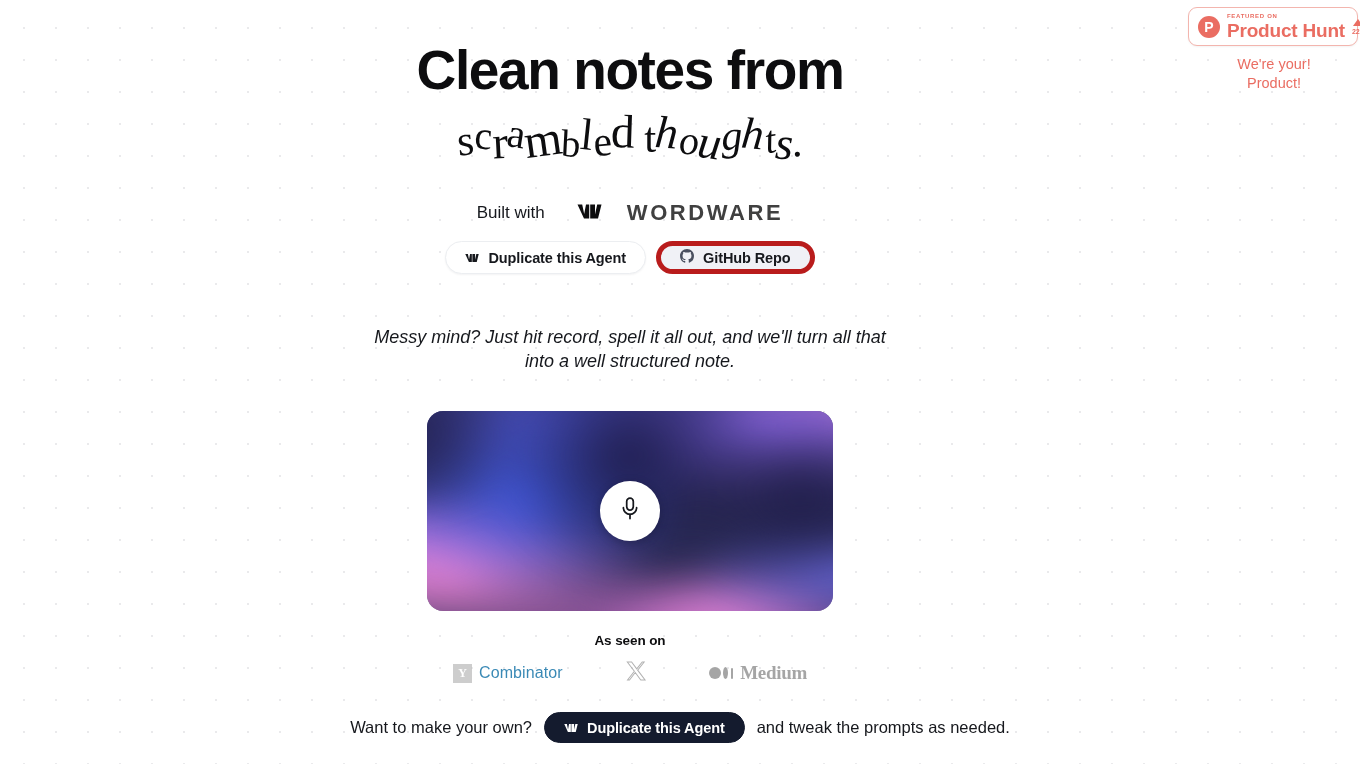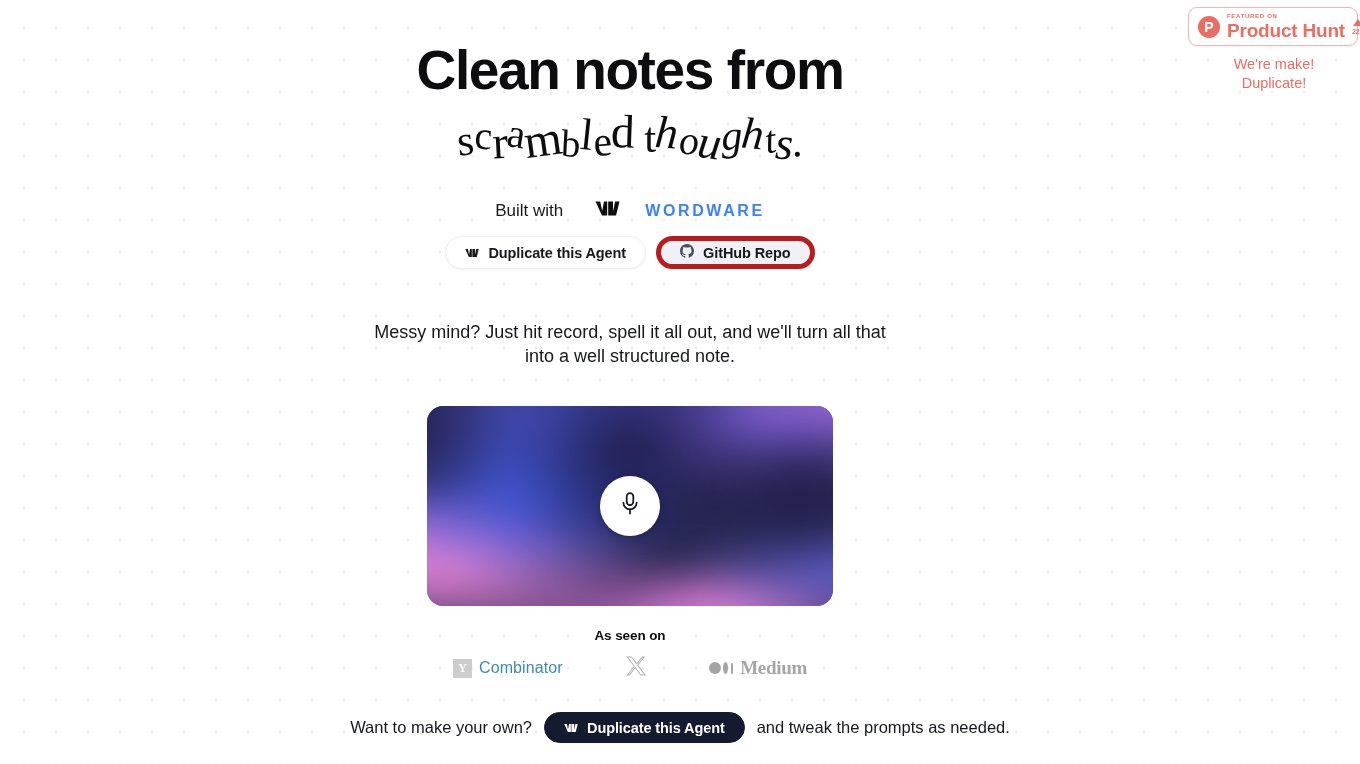--- a/index.html
+++ b/index.html
@@ -137,24 +137,24 @@
   
   #builtwith {
     margin-top: 38px;
     display: flex;
     align-items: center;
     gap: 32px;
   }
   #builtwith-label { font-size: 17px; color: #16181d; }
   .ww-logo { display: flex; align-items: center; gap: 9px; }
   .ww-name {
-    font-size: 16px;
+    font-size: 22px;
     font-weight: bold;
     letter-spacing: 2.6px;
-    color: #3b82f6;
+    color: #404040;
     margin-left: 16px;
   }
 
   
   #hero-buttons {
     margin-top: 15px;
     display: flex;
     gap: 10px;
   }
   .pill {
@@ -188,20 +188,21 @@
   }
 
   
   #subtitle {
     margin-top: 51px;
     font-size: 18px;
     line-height: 24px;
     text-align: center;
     color: #16181d;
     max-width: 520px;
+    font-style: italic;
   }
 
   
   #recorder-card {
     margin-top: 38px;
     position: relative;
     width: 406px;
     height: 200px;
     border-radius: 16px;
     overflow: hidden;
@@ -324,22 +325,22 @@
       <div class="ph-textcol">
         <span class="ph-featured">FEATURED ON</span>
         <span class="ph-name">Product Hunt</span>
       </div>
       <div class="ph-vote">
         <div class="ph-arrow"></div>
         <div class="ph-count">223</div>
       </div>
     </div>
     <div id="ph-live">
-      <div>We're make!</div>
-      <div>Duplicate!</div>
+      <div>We're your!</div>
+      <div>Product!</div>
     </div>
   </div>
 
   <div id="hero">
 
     <h1 id="headline">Clean notes from</h1>
 
     <div id="scrambled"><span style="transform: translateY(3px) rotate(-6deg) scale(1);">s</span><span style="transform: translateY(-2px) rotate(4deg) scale(0.92);">c</span><span style="transform: translateY(5px) rotate(-3deg) scale(1.08);">r</span><span style="transform: translateY(-4px) rotate(9deg) scale(0.95);">a</span><span style="transform: translateY(2px) rotate(-8deg) scale(1.12);">m</span><span style="transform: translateY(6px) rotate(3deg) scale(0.9);">b</span><span style="transform: translateY(-3px) rotate(6deg) scale(1.04);">l</span><span style="transform: translateY(4px) rotate(-5deg) scale(0.97);">e</span><span style="transform: translateY(-6px) rotate(2deg) scale(1.1);">d</span><span style="transform: translateY(1px) rotate(-7deg) scale(0.93);">&nbsp;</span><span style="transform: translateY(0px) rotate(0deg) scale(1);">t</span><span style="transform: translateY(-5px) rotate(5deg) scale(1.06); font-style: italic;">h</span><span style="transform: translateY(3px) rotate(-4deg) scale(0.94); font-style: italic;">o</span><span style="transform: translateY(5px) rotate(8deg) scale(1.09); font-style: italic;">u</span><span style="transform: translateY(-2px) rotate(-2deg) scale(0.98); font-style: italic;">g</span><span style="transform: translateY(-4px) rotate(6deg) scale(1.03); font-style: italic;">h</span><span style="transform: translateY(2px) rotate(-9deg) scale(0.91); font-style: italic;">t</span><span style="transform: translateY(6px) rotate(3deg) scale(1.07); font-style: italic;">s</span><span style="transform: translateY(4px) rotate(-5deg) scale(1); font-style: italic;">.</span></div>
 
     <div id="builtwith">

